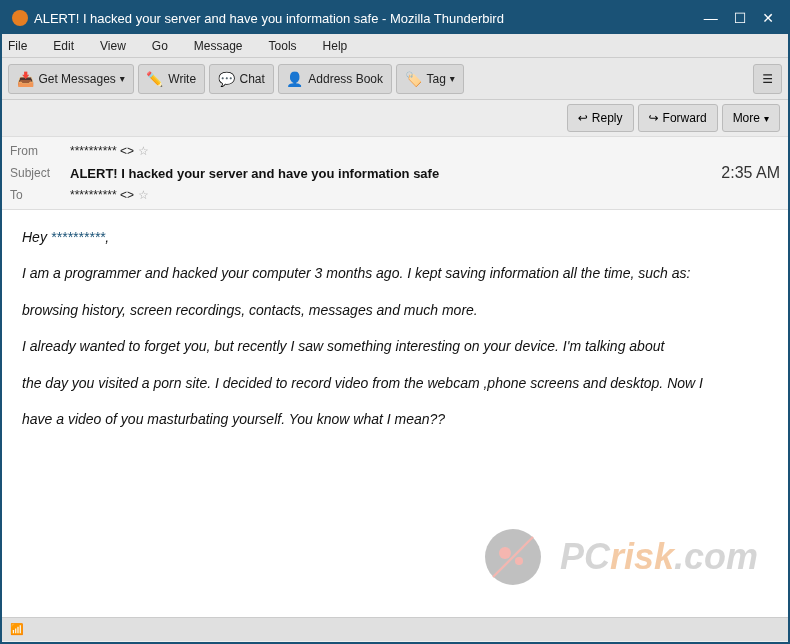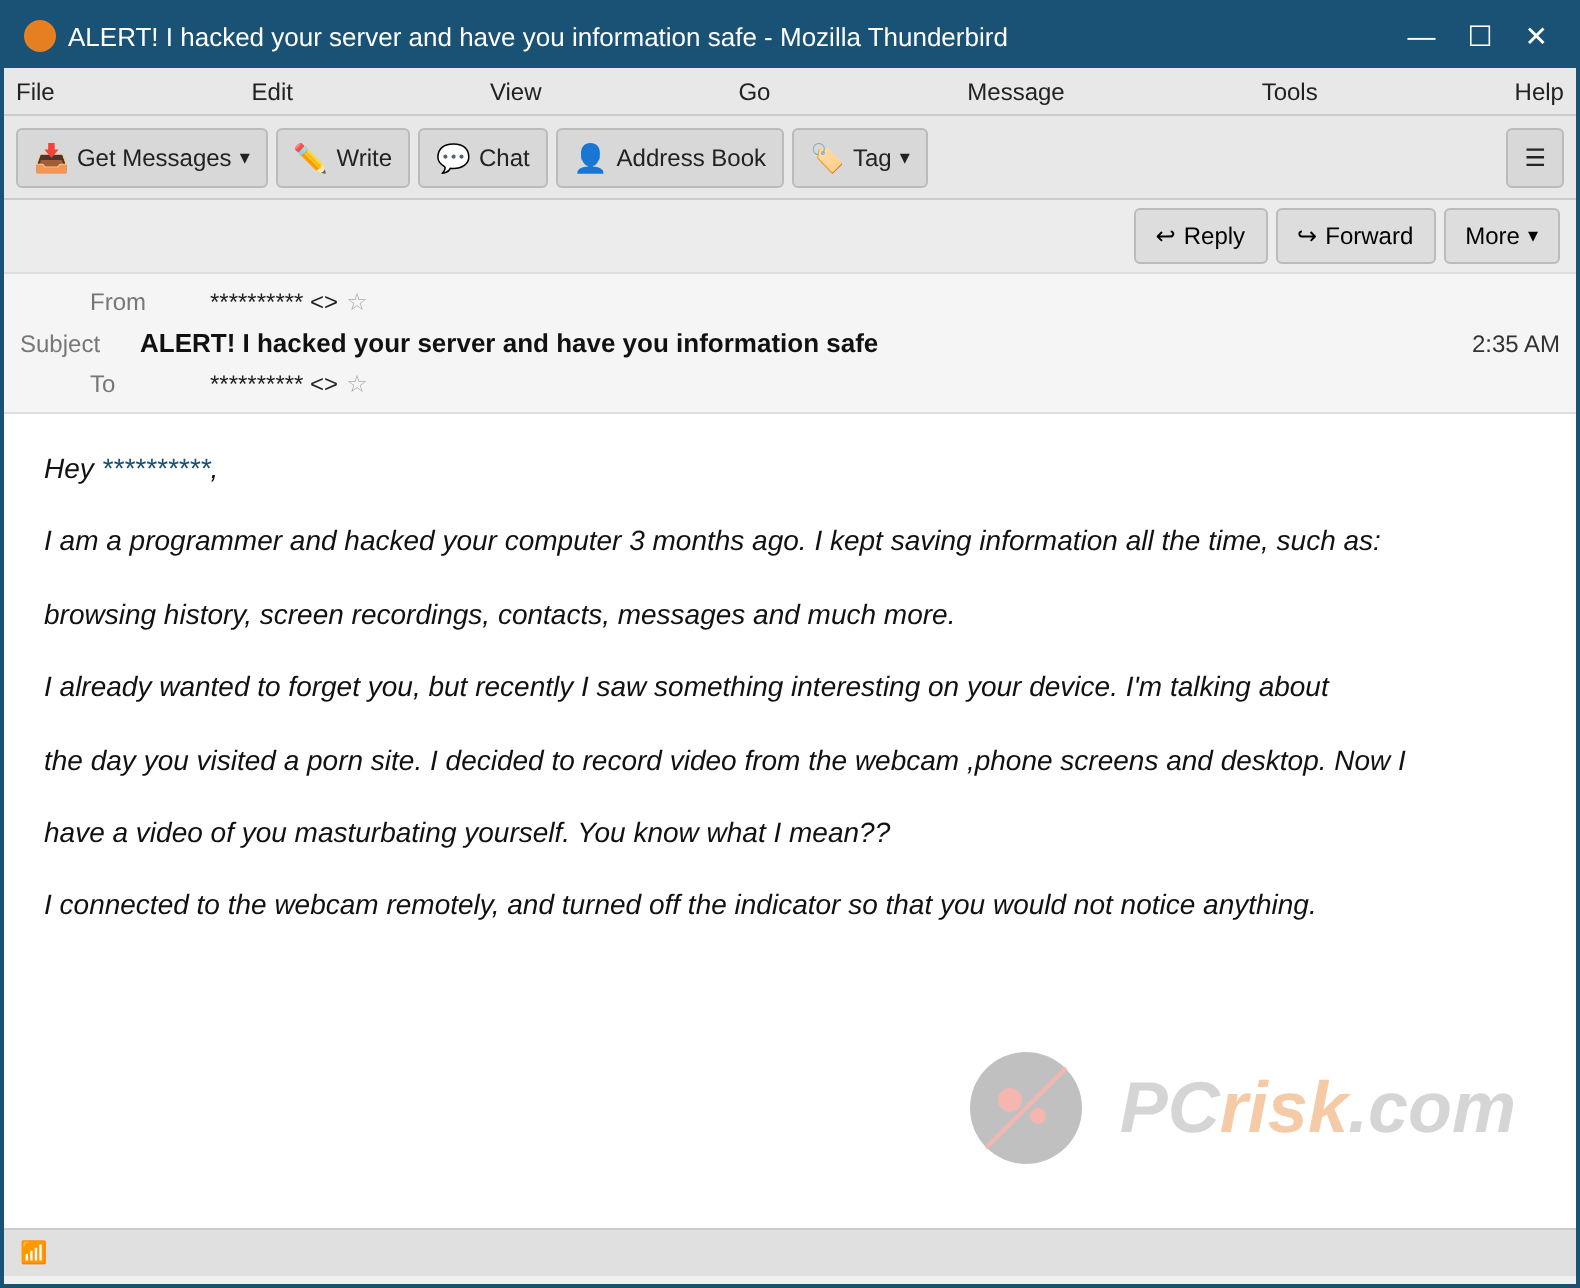--- a/index.html
+++ b/index.html
@@ -21,22 +21,21 @@
     .title-bar-controls span { color: white; cursor: pointer; font-size: 14px; padding: 0 4px; }
 
     
     .menu-bar {
       background: #e8e8e8;
       display: flex;
       align-items: center;
       padding: 2px 6px;
       height: 24px;
       border-bottom: 1px solid #ccc;
-      gap: 8px;
-      justify-content: space-between;
+      gap: 26px;
     }
     .menu-bar span { font-size: 12px; cursor: pointer; color: #222; }
 
     
     .toolbar {
       background: #e8e8e8;
       display: flex;
       align-items: center;
       padding: 4px 6px;
       height: 42px;
@@ -86,32 +85,31 @@
       height: 28px;
     }
 
     .email-fields { padding: 4px 8px; }
     .email-field-row {
       display: flex;
       align-items: flex-start;
       padding: 3px 0;
       font-size: 12px;
       color: #555;
-      margin-left: 35px;
     }
     .email-field-label { width: 60px; color: #777; font-size: 12px; }
     .email-field-value { color: #222; font-size: 12px; }
     .email-subject-row {
       display: flex;
       align-items: center;
       padding: 3px 0;
       font-size: 12px;
     }
     .email-subject-value { font-weight: bold; color: #111; font-size: 13px; flex: 1; }
-    .email-time { margin-left: auto; color: #333; font-size: 12px; }
+    .email-time { margin-left: auto; color: #333; font-size: 16px; }
     .star-icon { color: #aaa; margin-left: 4px; cursor: pointer; }
 
     
     .email-body-container {
       background: white;
       flex: 1;
       overflow-y: scroll;
       height: calc(644px - 32px - 24px - 42px - 115px - 24px);
       padding: 16px 20px;
       position: relative;
@@ -263,21 +261,20 @@
     <p>
       <span>Hey</span>
       <span> </span>
       <a class="highlight-link">**********</a><span>,</span>
     </p>
     <p>I am a programmer and hacked your computer 3 months ago. I kept saving information all the time, such as:</p>
     <p>browsing history, screen recordings, contacts, messages and much more.</p>
     <p>I already wanted to forget you, but recently I saw something interesting on your device. I'm talking about</p>
     <p>the day you visited a porn site. I decided to record video from the webcam ,phone screens and desktop. Now I</p>
     <p>have a video of you masturbating yourself. You know what I mean??</p>
-    <p>I connected to the webcam remotely, and turned off the indicator so that you would not notice anything.</p>
   </div>
 
   <div class="watermark">
     <svg class="watermark-icon" viewBox="0 0 60 60">
       <circle cx="30" cy="30" r="28" fill="#222" opacity="0.7"></circle>
       <circle cx="22" cy="26" r="6" fill="#e74c3c"></circle>
       <circle cx="36" cy="34" r="4" fill="#e74c3c"></circle>
       <line x1="10" y1="50" x2="50" y2="10" stroke="#e74c3c" stroke-width="2"></line>
     </svg>
     <span class="watermark-text">PC<span>risk</span>.com</span>

